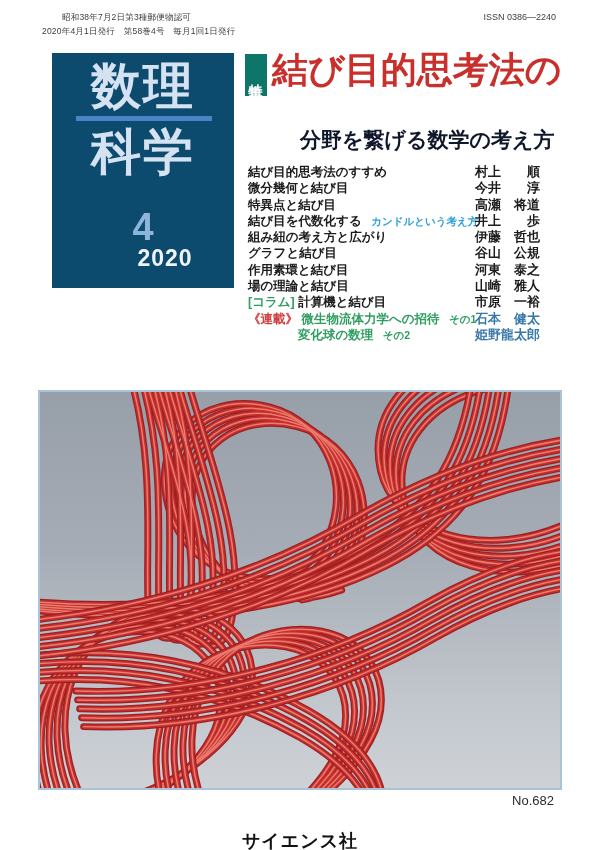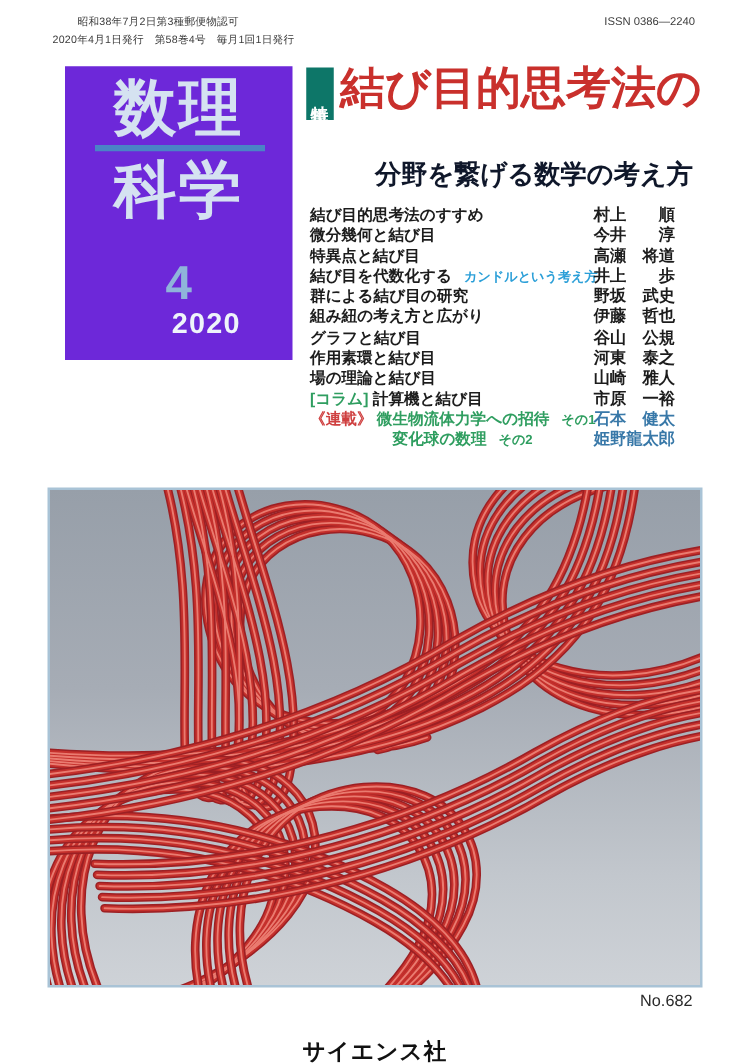--- a/index.html
+++ b/index.html
@@ -14,21 +14,21 @@
   }
   
   .masthead-line { position:absolute; left:42px; font-size:8.5px; color:#3c3c3c; letter-spacing:.2px; }
   .masthead-line.l1 { top:12px;padding-left:20px; }
   .masthead-line.l2 { top:26px;text-align:center; }
   .issn { position:absolute; right:44px; top:12px; font-size:9px; color:#3c3c3c; }
 
   
   .title-box {
     position:absolute; left:52px; top:53px; width:182px; height:235px;
-    background:#6d28d9;
+    background:#0c4a6e;
   }
   .tb-line1, .tb-line2 {
     position:absolute; left:0; width:100%; text-align:center;
     font-weight:bold; font-size:50px; color:#d5e2f1; letter-spacing:2px; line-height:1;
   }
   .tb-line1 { top:8px; }
   .tb-divider { position:absolute; left:24px; right:22px; top:63px; height:5px; background:#4a84c6; }
   .tb-line2 { top:74px; }
   .tb-month {
     position:absolute; left:0; width:100%; top:155px; text-align:center;
@@ -63,21 +63,21 @@
   .toc-row { position:relative; height:16.3px; line-height:16.3px; white-space:nowrap;
              font-size:12.5px; font-weight:600; color:#1c1c1c; }
   .toc-note  { font-size:10.5px; margin-left:6px; }
   .t-blue  { color:#2b9fd8; }
   .t-green { color:#2f9e60; }
   .t-red   { color:#cf4040; }
   .toc-author {
     position:absolute; right:0; top:0; font-size:13px; font-weight:600; color:#1c1c1c;
   }
   .toc-author.a-teal { color:#3878a8; }
-  .toc-row.indent .toc-title { margin-left:66px; }
+  .toc-row.indent .toc-title { margin-left:50px; }
 
   
   .art-frame {
     position:absolute; left:38px; top:390px; width:524px; height:400px;
     border:2px solid #a9c3d6;
     background:linear-gradient(180deg,#979fa9 0%,#a6acb5 40%,#c2c7cd 78%,#ced2d7 100%);
     overflow:hidden;
   }
   .art-frame svg { display:block; width:100%; height:100%; }
   .kd { stroke:#9c2024; stroke-width:7;   fill:none; stroke-linecap:round; }
@@ -120,24 +120,20 @@
     <span class="toc-author">今井　　淳</span>
   </div>
   <div class="toc-row">
     <span class="toc-title">特異点と結び目</span>
     <span class="toc-author">高瀬　将道</span>
   </div>
   <div class="toc-row">
     <span class="toc-title">結び目を代数化する</span>
     <span class="toc-note t-blue">カンドルという考え方</span>
     <span class="toc-author">井上　　歩</span>
-  </div>
-  <div class="toc-row">
-    <span class="toc-title">群による結び目の研究</span>
-    <span class="toc-author">野坂　武史</span>
   </div>
   <div class="toc-row">
     <span class="toc-title">組み紐の考え方と広がり</span>
     <span class="toc-author">伊藤　哲也</span>
   </div>
   <div class="toc-row">
     <span class="toc-title">グラフと結び目</span>
     <span class="toc-author">谷山　公規</span>
   </div>
   <div class="toc-row">

